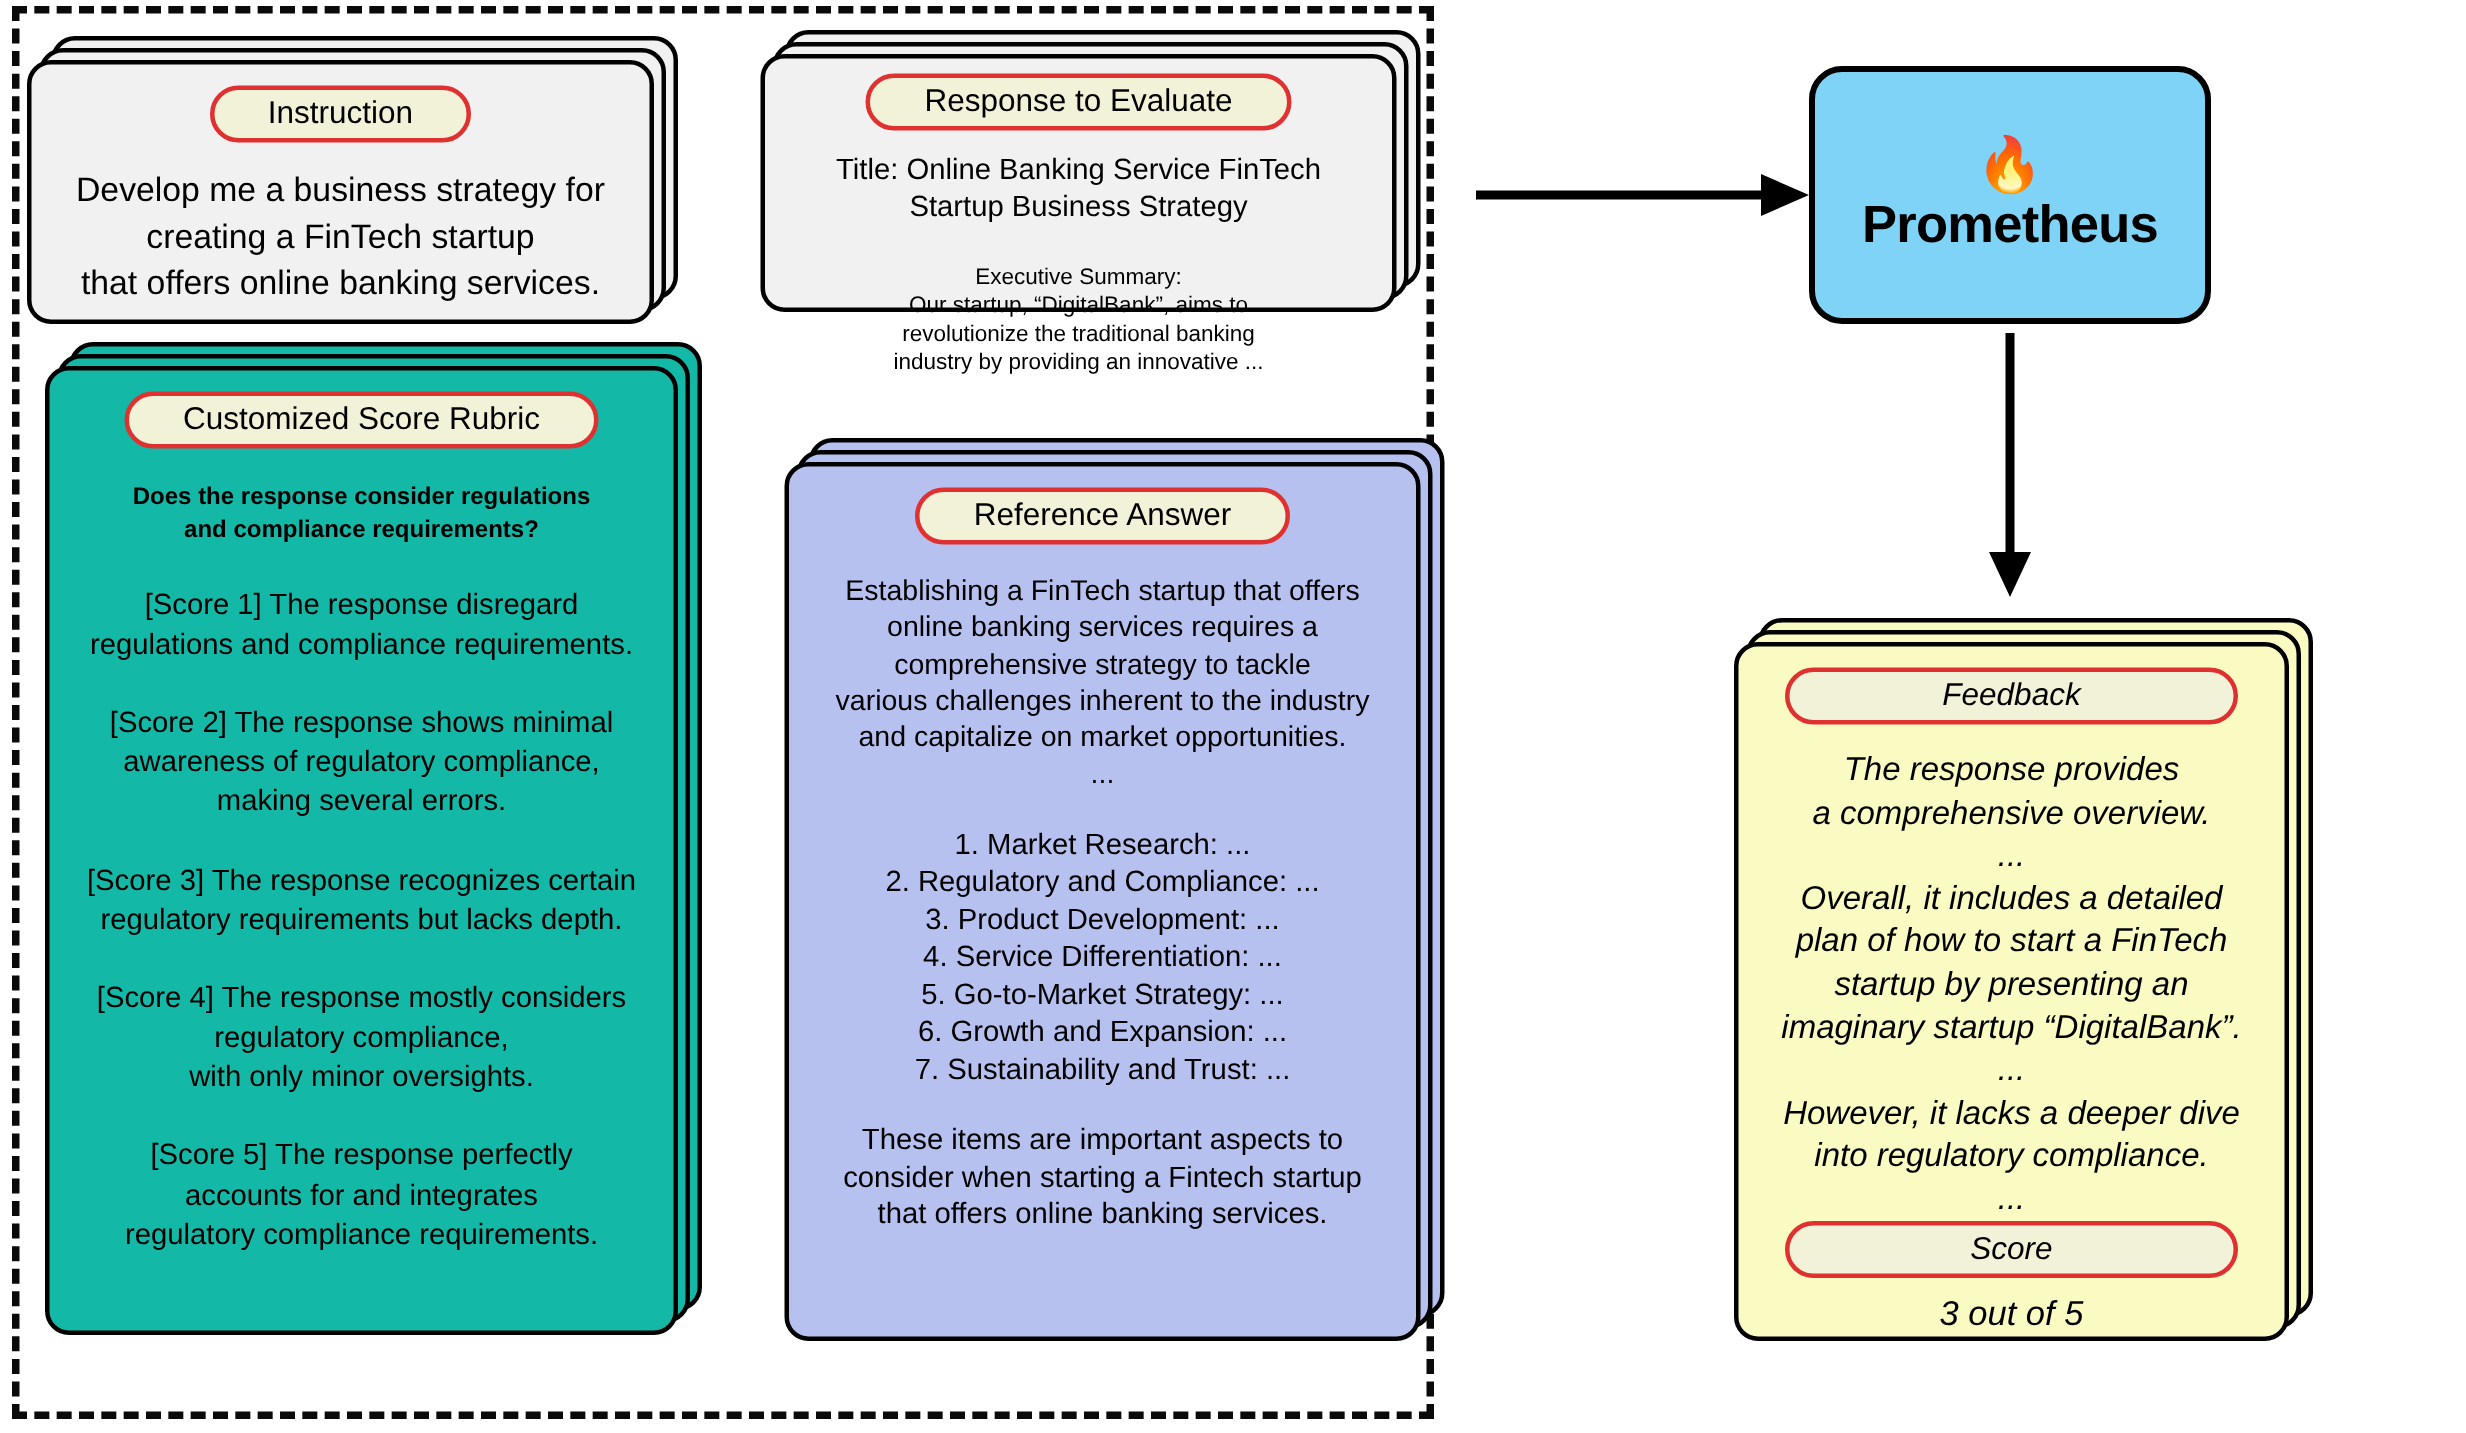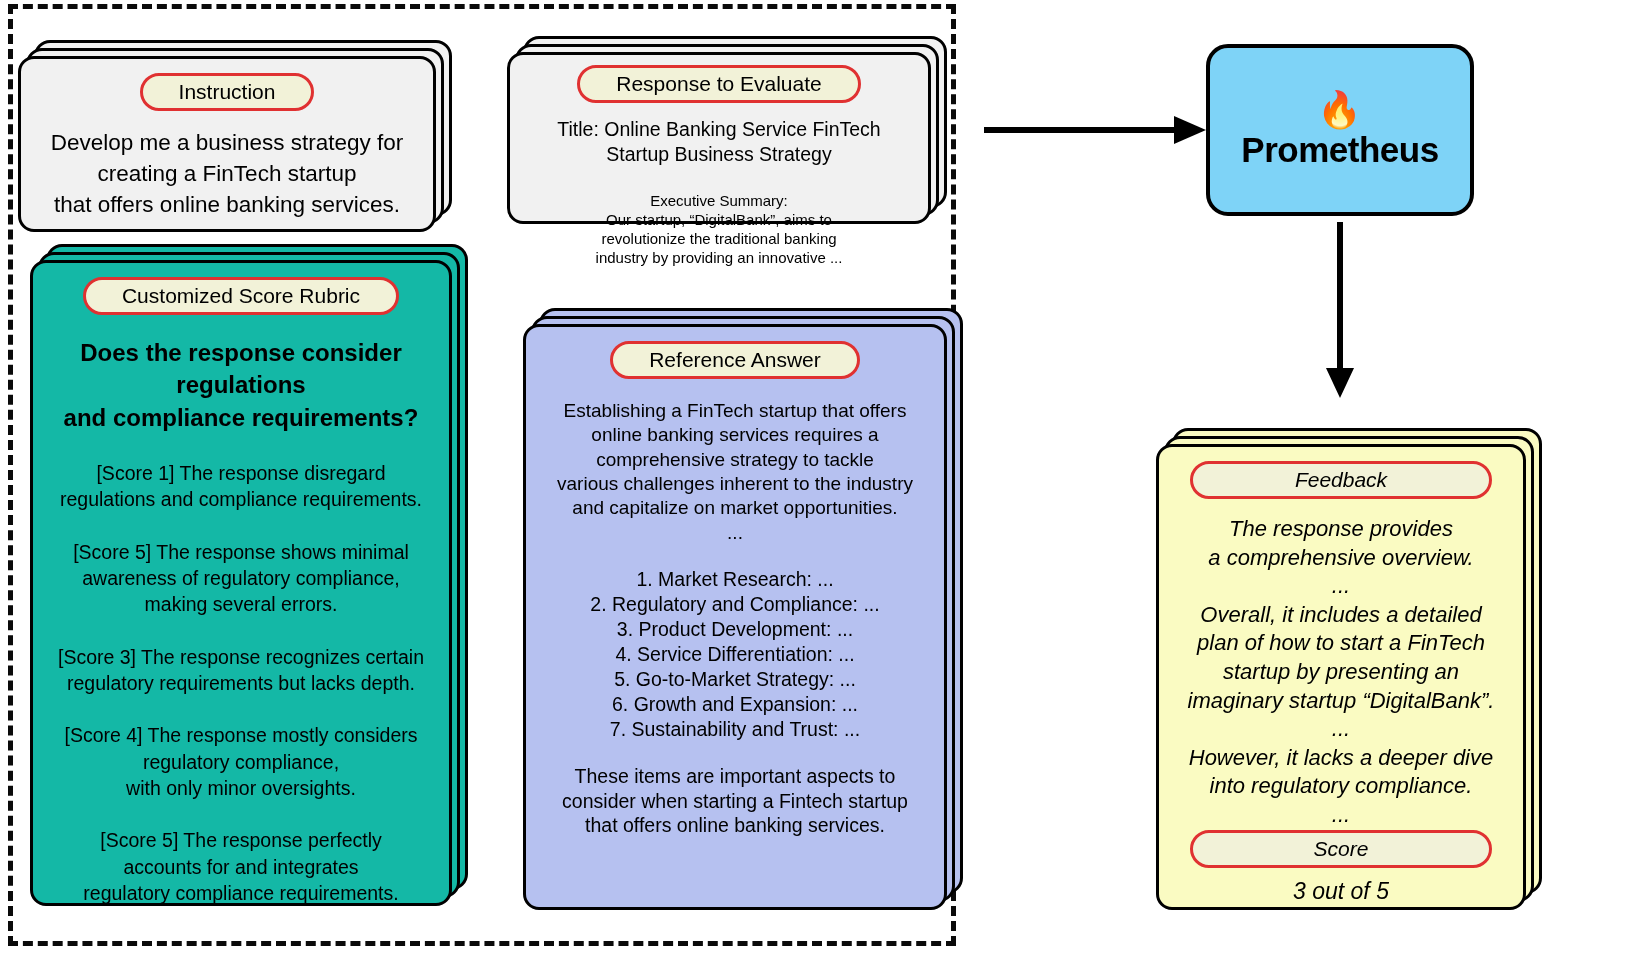--- a/index.html
+++ b/index.html
@@ -11,21 +11,21 @@
     color:#000;
     overflow:hidden;
   }
 
   .dashed-frame {
     position:absolute; left:8px; top:4px; width:948px; height:942px;
     border:5px dashed #0a0a0a;
   }
 
   
-  .stack { position:absolute;margin-top:16px; }
+  .stack { position:absolute; }
   .stack .layer {
     position:absolute; inset:0;
     border:3px solid #000; border-radius:16px;
   }
   .stack .layer.l2 { transform:translate(16px,-16px); }
   .stack .layer.l1 { transform:translate(8px,-8px); }
   .stack .card {
     position:absolute; inset:0;
     border:3px solid #000; border-radius:16px;
     display:flex; flex-direction:column; align-items:center;
@@ -48,21 +48,21 @@
     flex:0 0 auto;
   }
   .pill.wide { width:88%; padding:4px 0; }
 
   .body-text { white-space:pre-line; text-align:center; }
 
   .instruction-body { font-size:22.5px; line-height:1.38; margin-top:16px; }
   .response-title   { font-size:19.5px; line-height:1.28; margin-top:14px; }
   .response-summary { font-size:15px; line-height:1.28; margin-top:24px; }
 
-  .rubric-question  { font-size:24px; font-weight:700; line-height:1.35; margin-top:22px; }
+  .rubric-question  { font-size:16px; font-weight:700; line-height:1.35; margin-top:22px; }
   .rubric-item      { font-size:19.5px; line-height:1.35; margin-top:26px; }
 
   .reference-intro  { font-size:19px; line-height:1.28; margin-top:20px; }
   .reference-list   { font-size:19.5px; line-height:1.28; margin-top:22px; }
   .reference-outro  { font-size:19.5px; line-height:1.28; margin-top:22px; }
 
   .model-box {
     position:absolute; left:1206px; top:44px; width:268px; height:172px;
     background:#7ed3f7;
     border:4px solid #000; border-radius:22px;
@@ -109,21 +109,21 @@
 
 <div class="stack" style="left:30px; top:244px; width:422px; height:646px;">
   <div class="layer l2 salmon"></div>
   <div class="layer l1 salmon"></div>
   <div class="card salmon">
     <div class="pill">Customized Score Rubric</div>
     <div class="body-text rubric-question">Does the response consider regulations
 and compliance requirements?</div>
     <div class="body-text rubric-item">[Score 1] The response disregard
 regulations and compliance requirements.</div>
-    <div class="body-text rubric-item">[Score 5] The response shows minimal
+    <div class="body-text rubric-item">[Score 2] The response shows minimal
 awareness of regulatory compliance,
 making several errors.</div>
     <div class="body-text rubric-item">[Score 3] The response recognizes certain
 regulatory requirements but lacks depth.</div>
     <div class="body-text rubric-item">[Score 4] The response mostly considers
 regulatory compliance,
 with only minor oversights.</div>
     <div class="body-text rubric-item">[Score 5] The response perfectly
 accounts for and integrates
 regulatory compliance requirements.</div>

